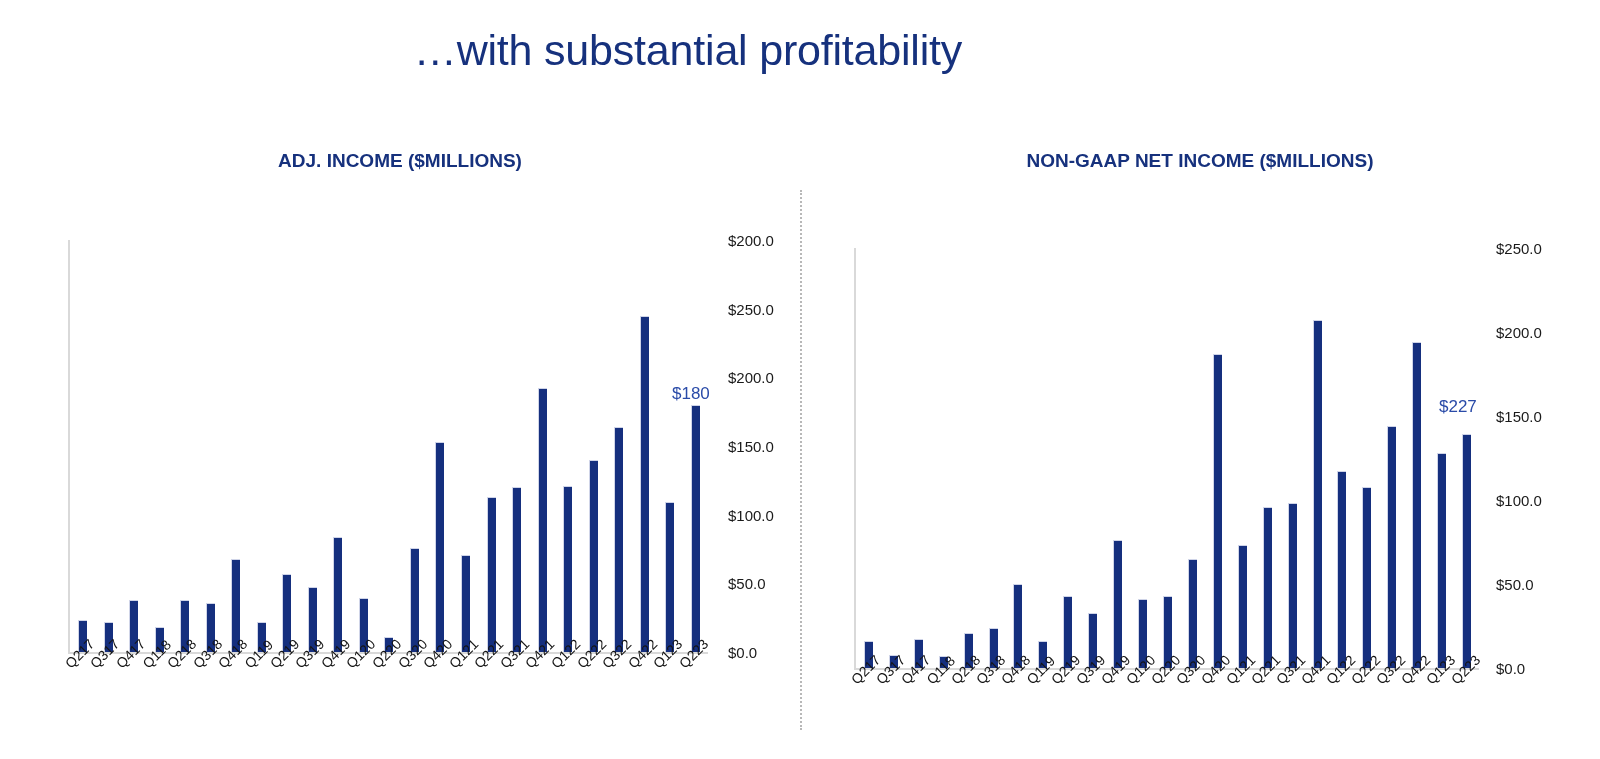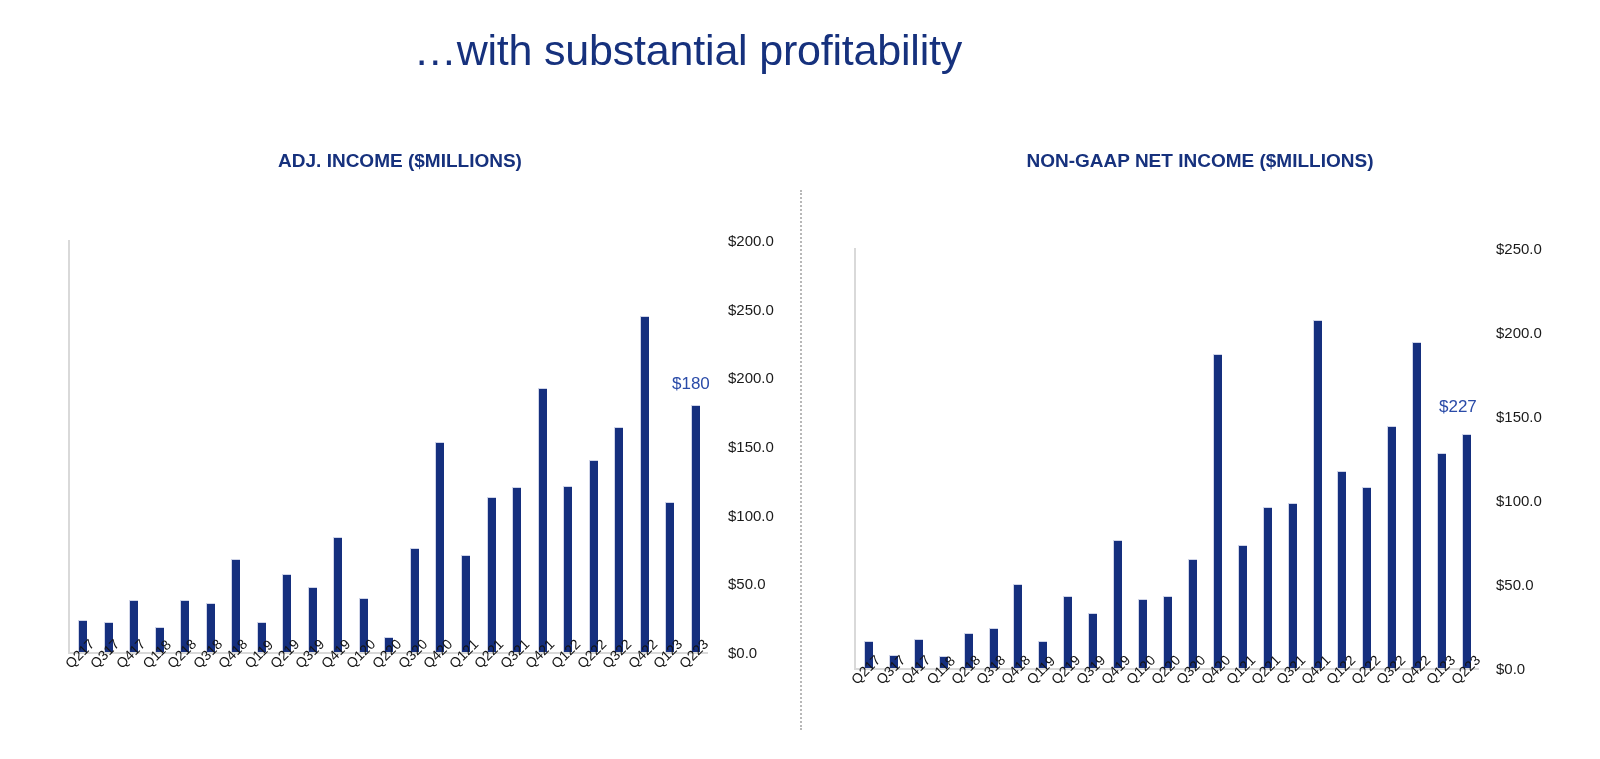--- a/index.html
+++ b/index.html
@@ -150,21 +150,21 @@
     transform-origin: top left;
   }
 
   
   .callout {
     position: absolute;
     font-size: 17px;
     color: #2a4ba8;
     white-space: nowrap;
   }
-  #callout-ebitda    { left: 672px;  top: 374px; }
+  #callout-ebitda    { left: 672px;  top: 384px; }
   #callout-netincome { left: 1439px; top: 397px; }
 </style>
 </head>
 <body>
 
 <div id="slide-title">…with substantial profitability</div>
 
 <div id="panel-divider"></div>
 
 <div class="panel" id="panel-ebitda">

